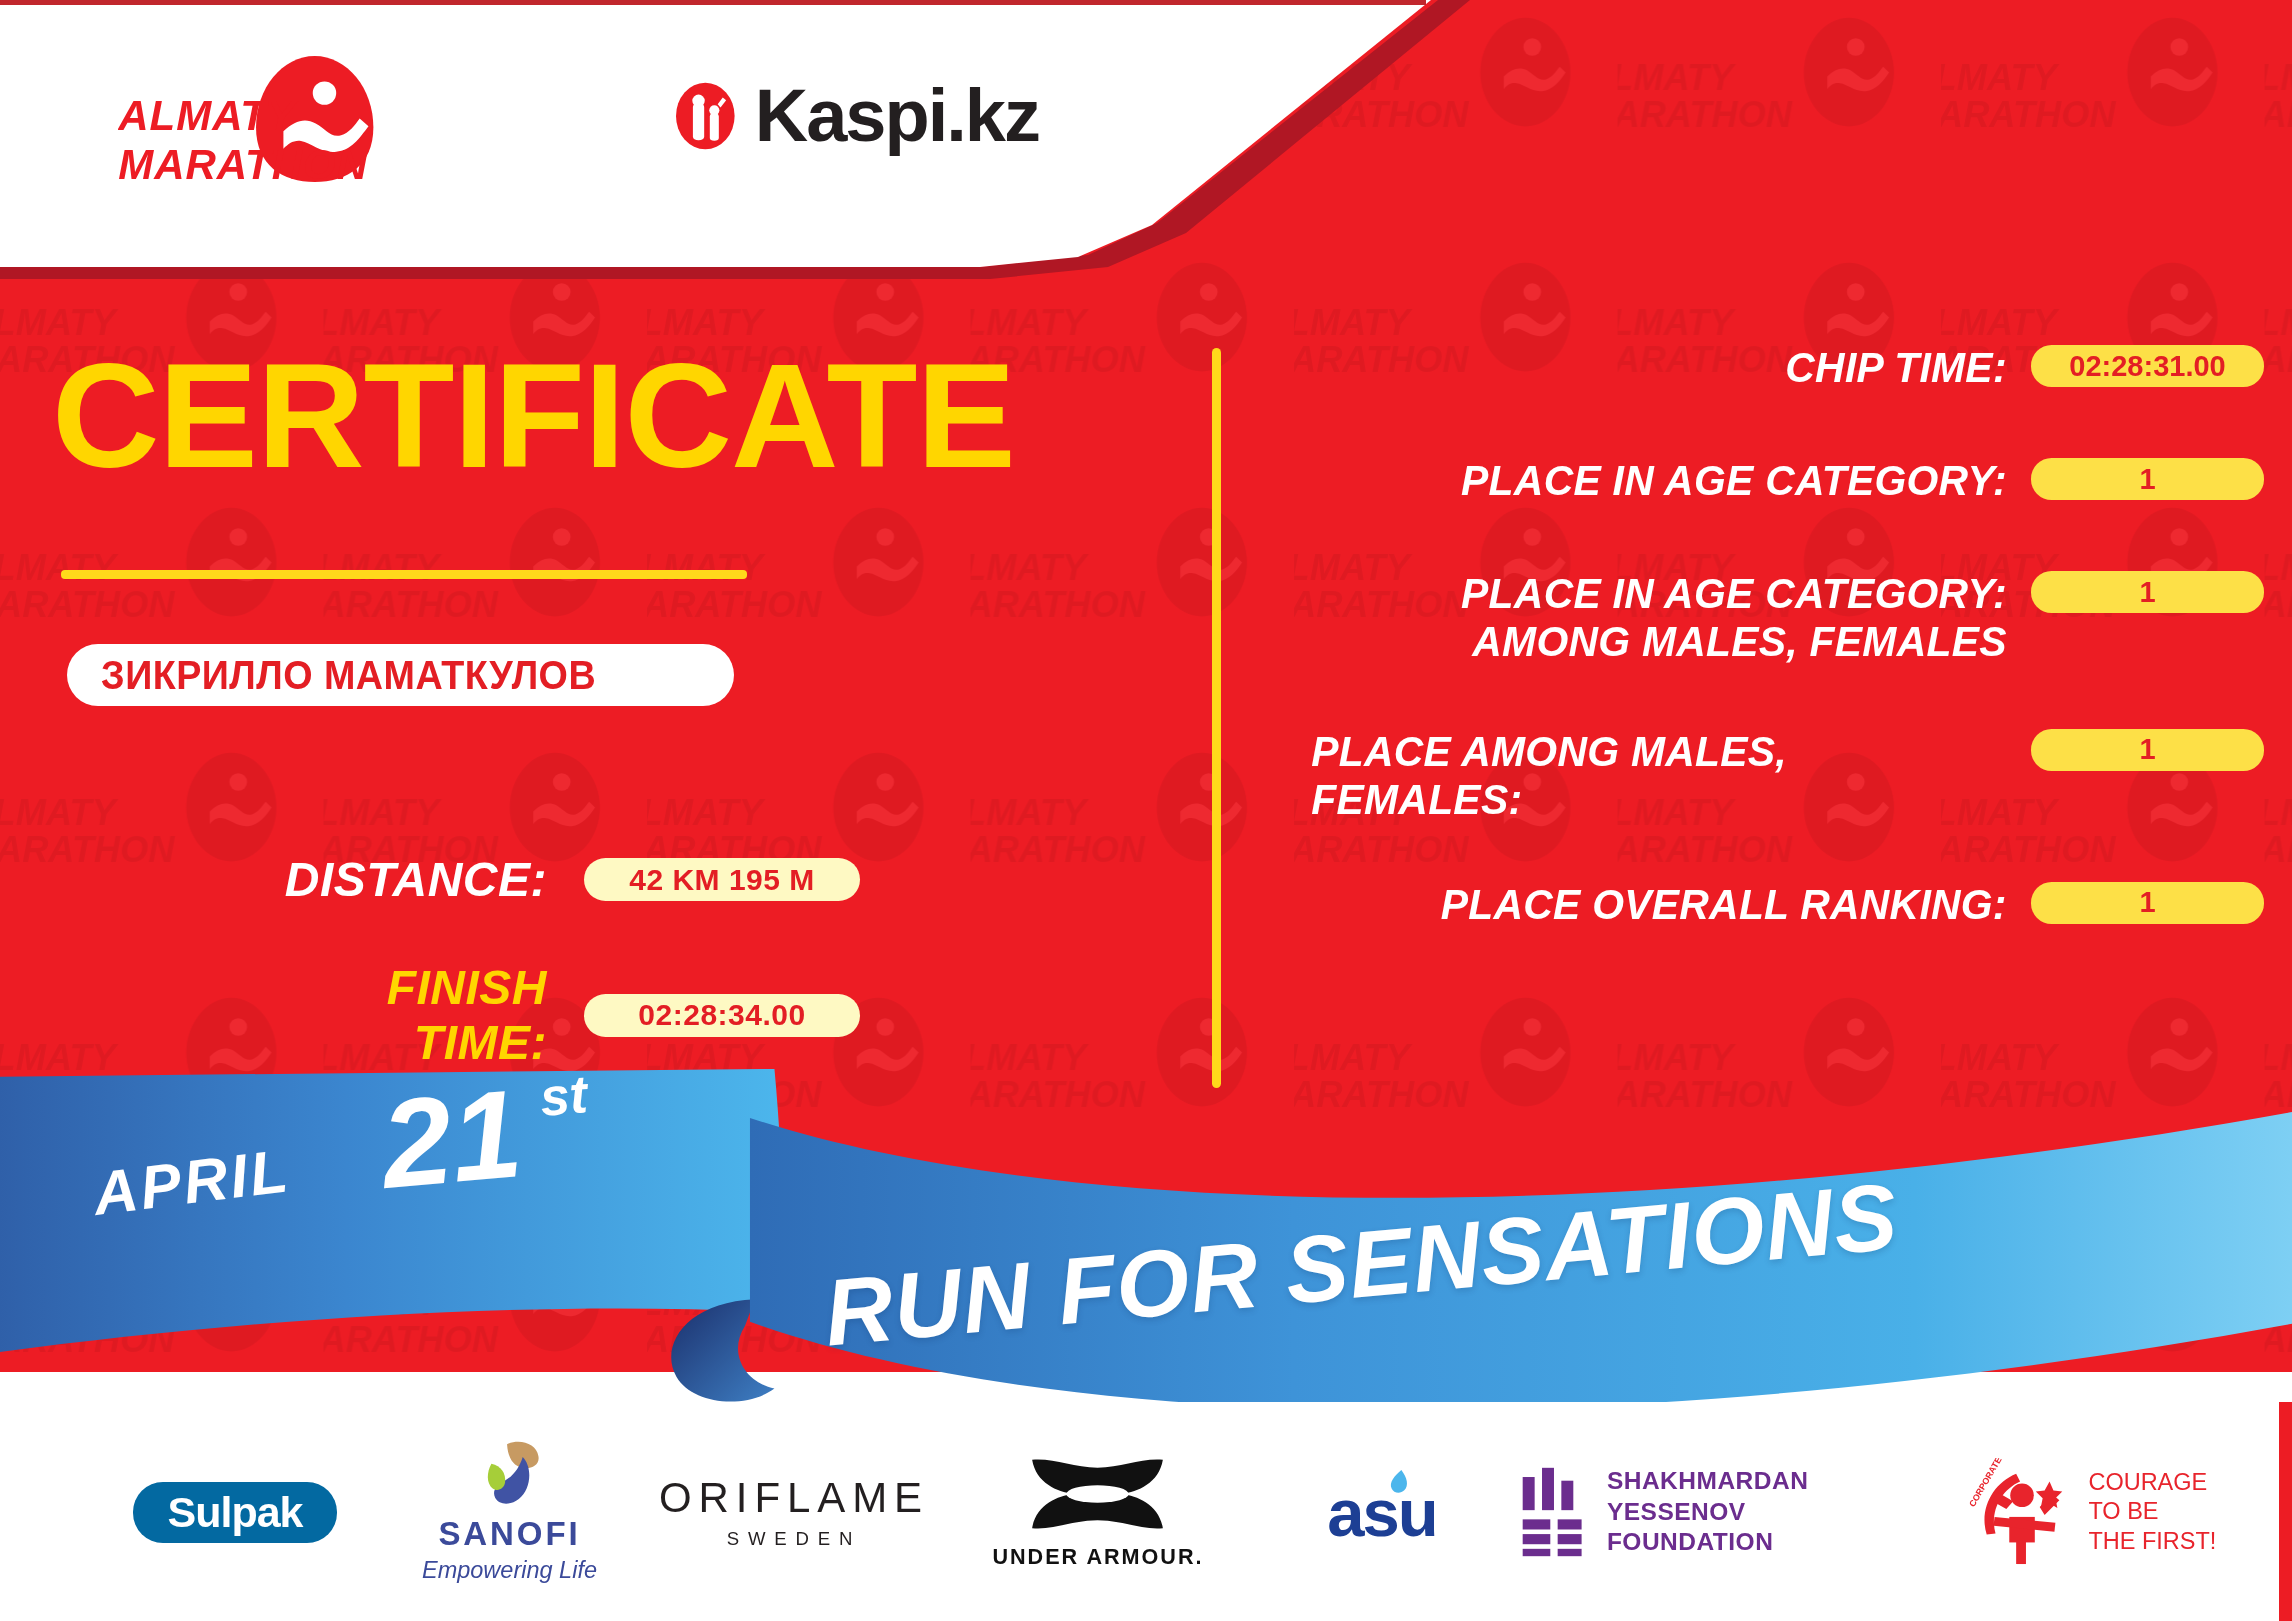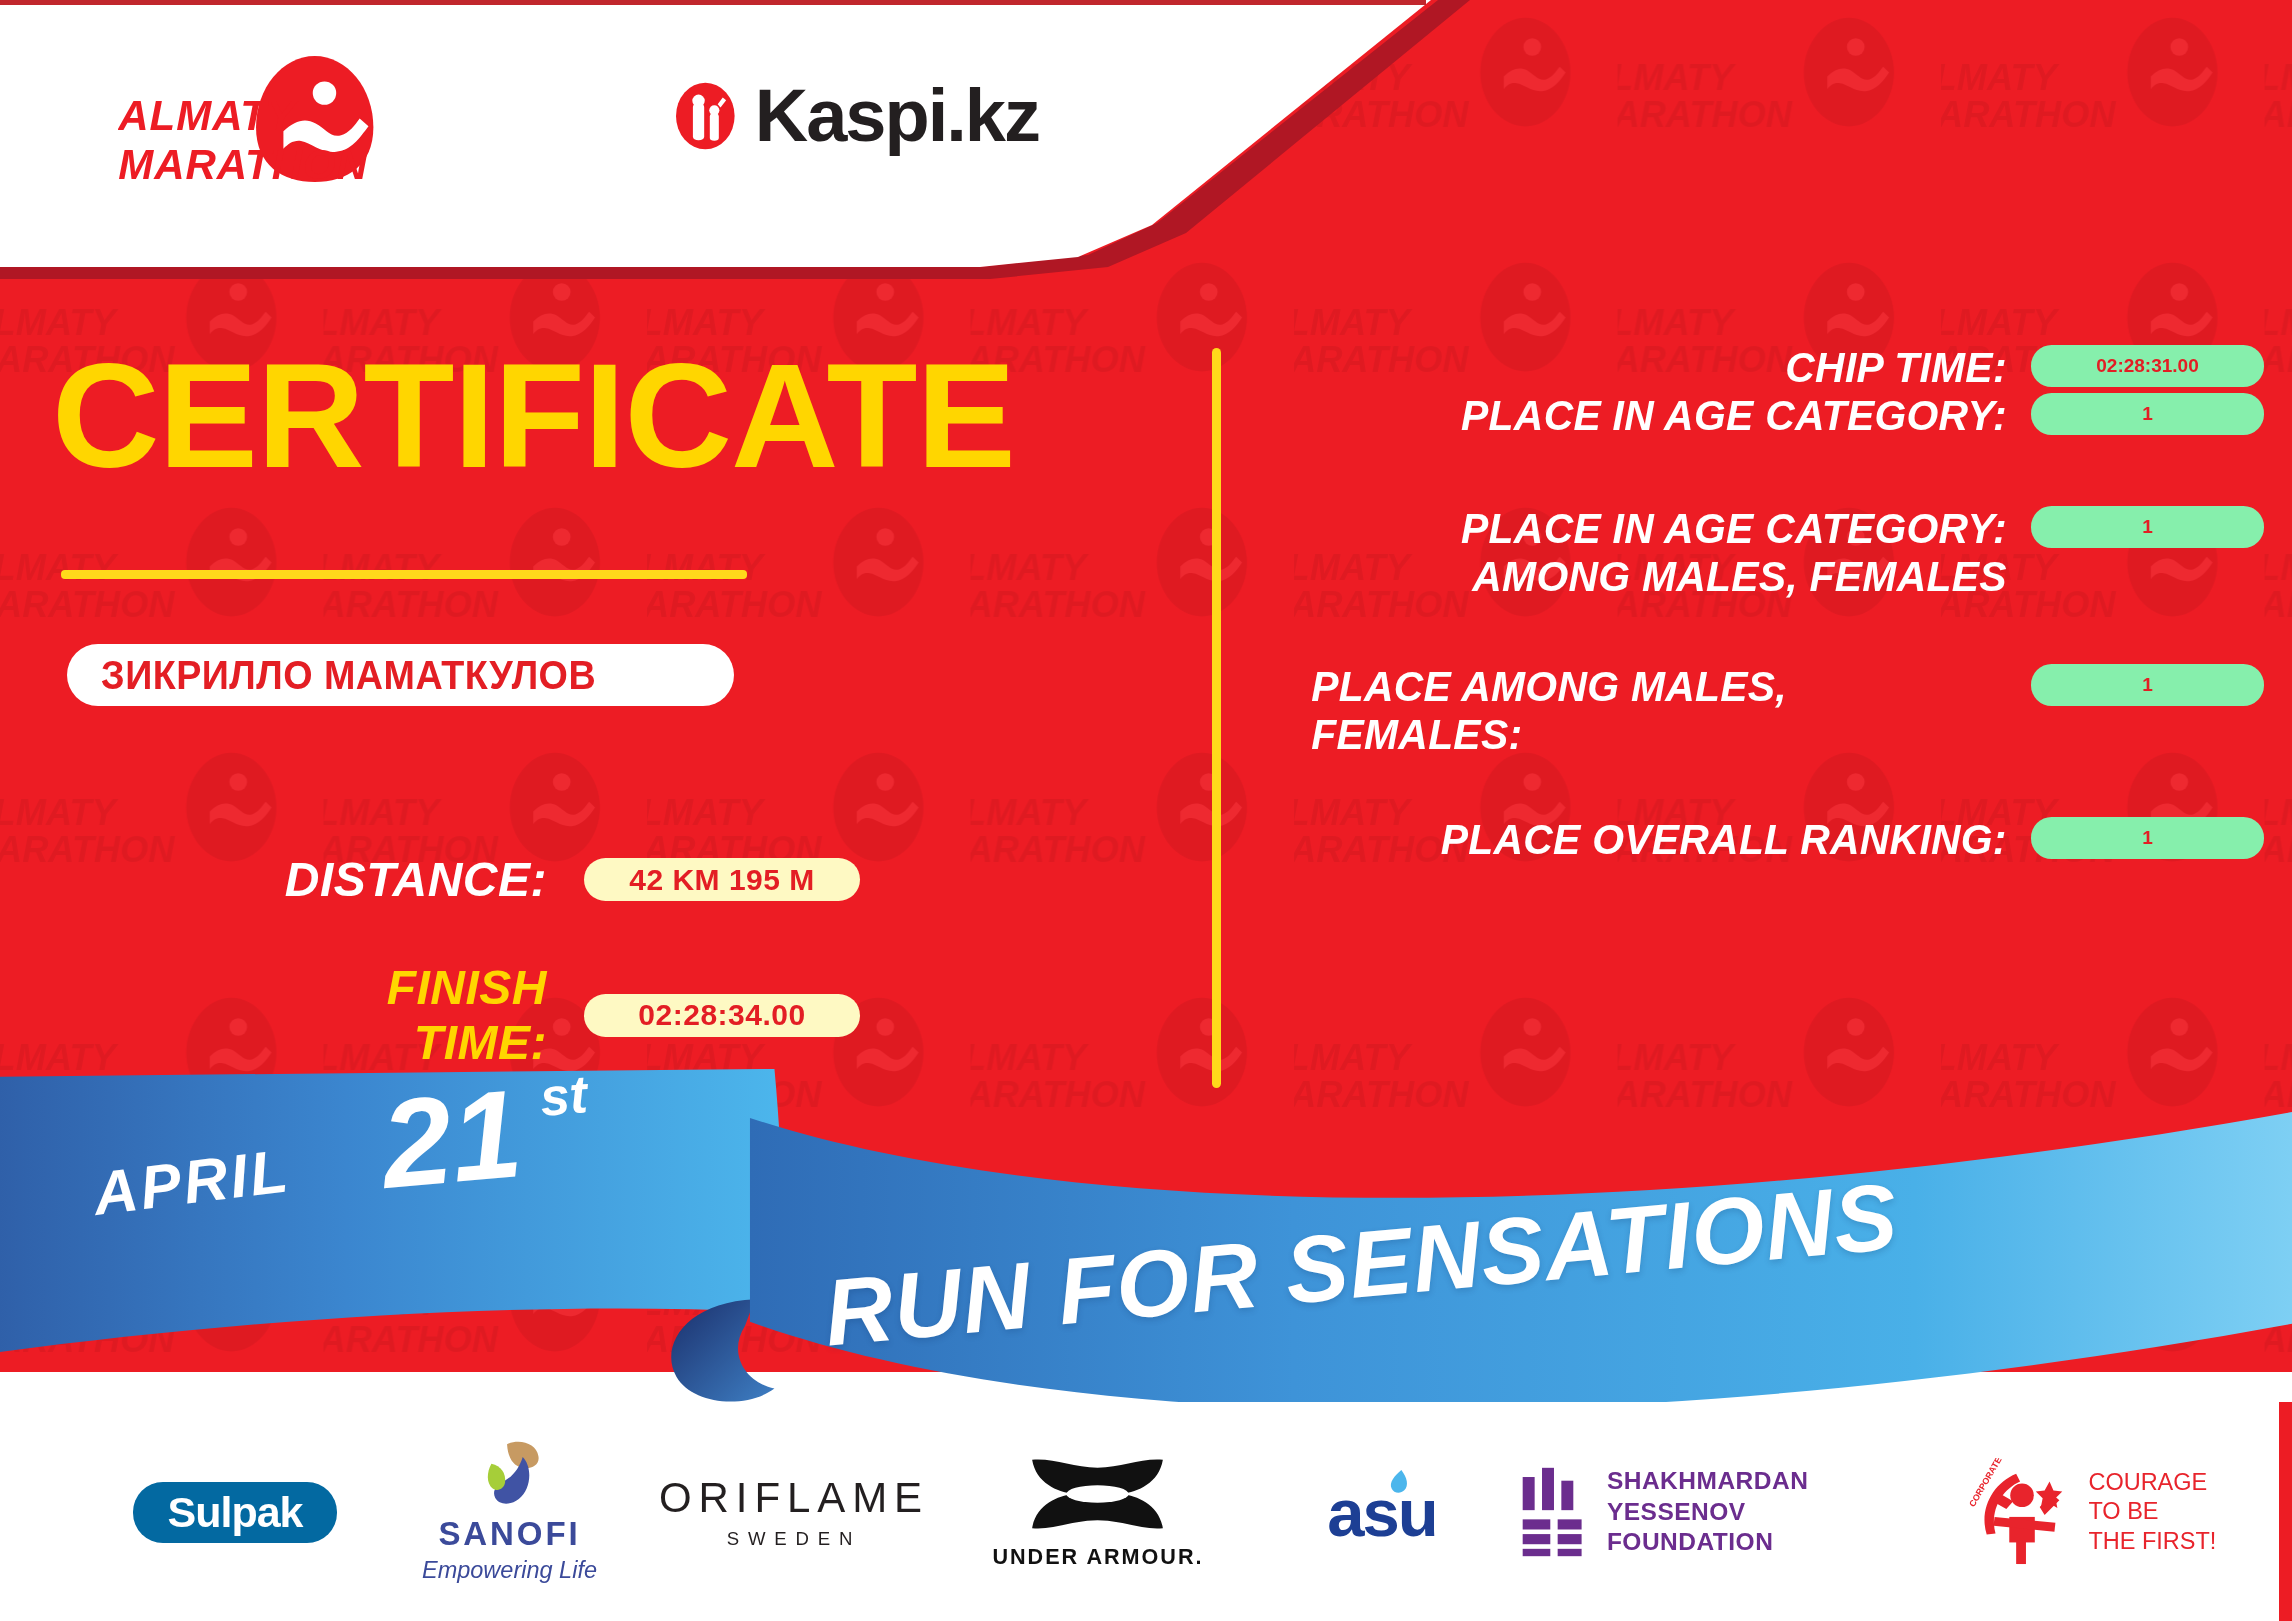--- a/index.html
+++ b/index.html
@@ -132,26 +132,26 @@
     flex:1;
     font-family:"Liberation Sans",sans-serif;
     font-weight:bold;font-style:italic;
     font-size:43px;line-height:1.12;color:#fff;
     text-align:right;letter-spacing:0.3px;
     padding-right:25.5px;
     transform:scaleX(.95);transform-origin:right center;
   }
   .rrow .rpill{
     flex:0 0 auto;
-    width:233px;height:42px;background:#86efac;border-radius:20.6px;
+    width:233px;height:42px;background:#fde047;border-radius:20.6px;
     display:flex;align-items:center;justify-content:center;
-    color:#e31e24;font-weight:bold;font-size:19px;
+    color:#e31e24;font-weight:bold;font-size:29px;
     margin-top:2px;
   }
-  #rrow-chip{}
+  #rrow-chip{margin-bottom:65px;}
   #rrow-agecat{margin-bottom:65px;}
   #rrow-agecat-mf{margin-bottom:61px;}
   #rrow-males{margin-bottom:57px;gap:8px;}
 
   
   .rlbl.two-line{text-align:right;}
   .rlbl-left{text-align:left !important;padding-left:9.8px;}
 
   
   .ribbon-wrap{

